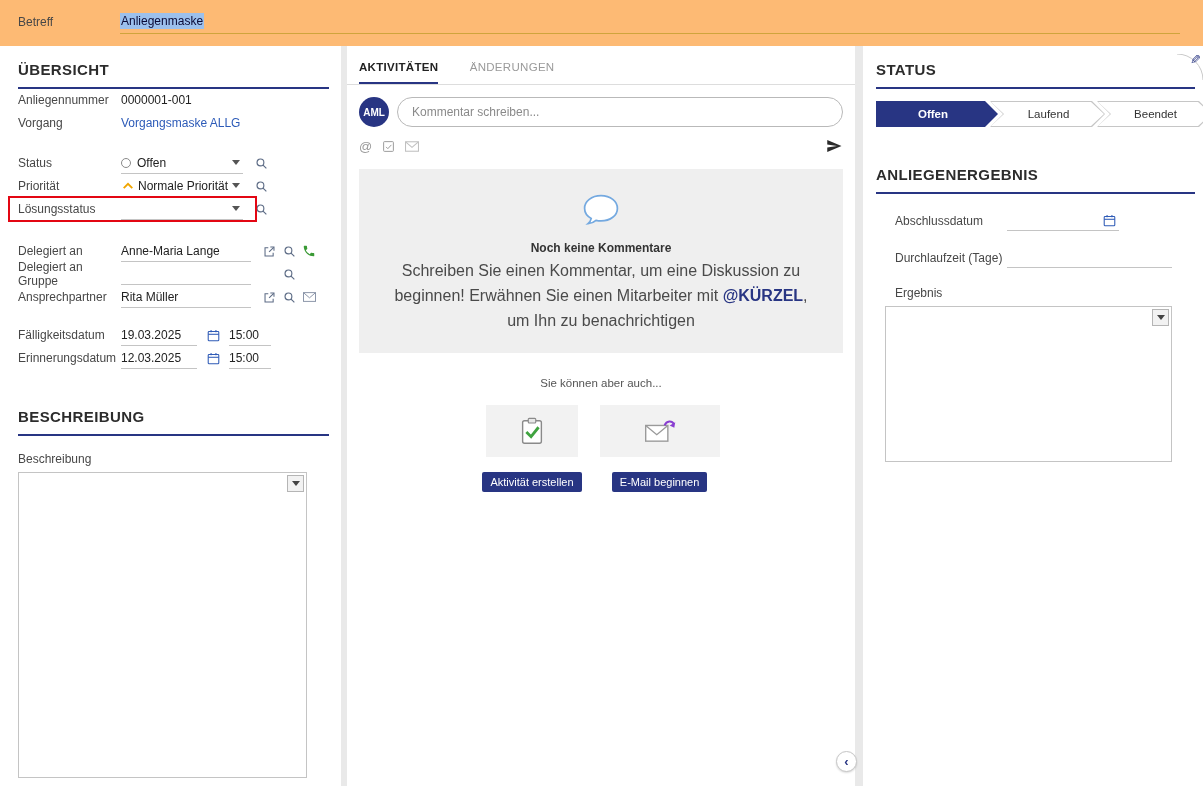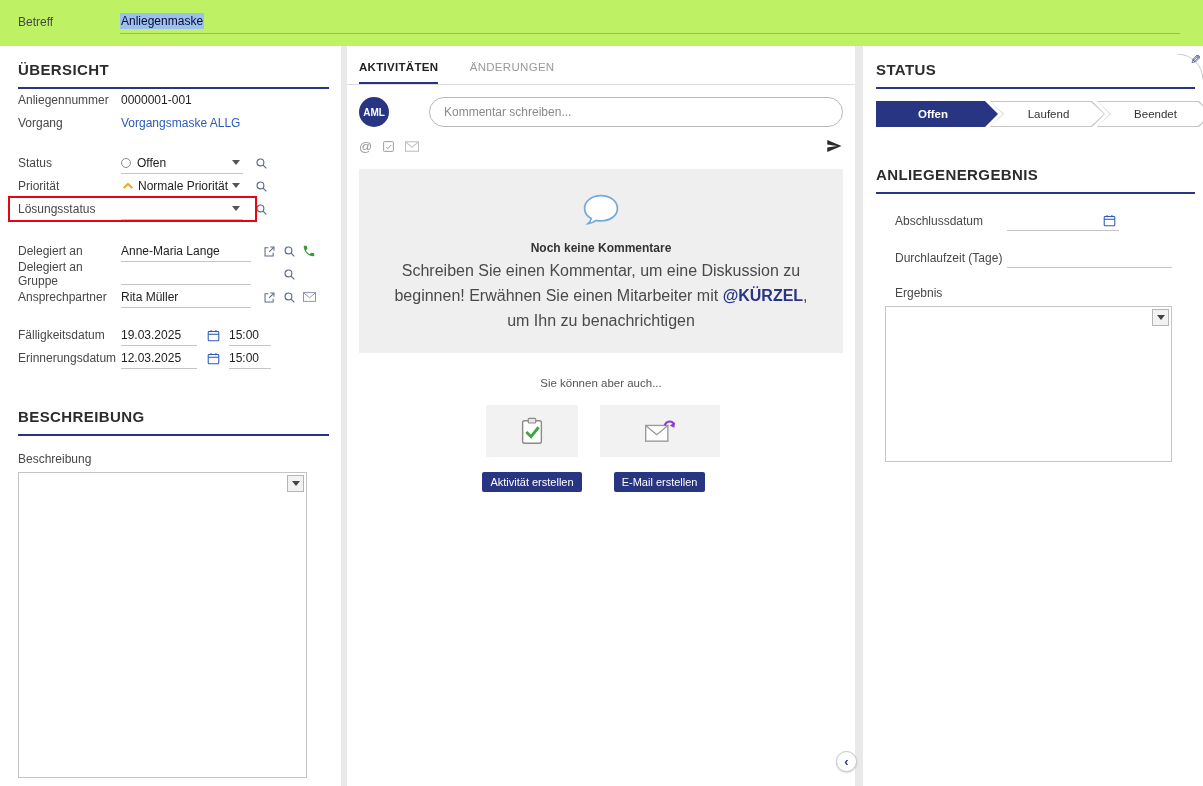--- a/index.html
+++ b/index.html
@@ -5,21 +5,21 @@
   :root{
     --accent:#283583; --link:#2d5bb8; --danger:#e30613;
     --selection:#9cc0ec; --gold:#cfa43c; --green:#3a9a35; --purple:#8a3fd1;
   }
   *{box-sizing:border-box;}
   html,body{margin:0;padding:0;}
   body{font-family:"Liberation Sans","DejaVu Sans",sans-serif;font-size:12px;color:#333;background:#fff;}
   #app{position:relative;width:1203px;height:786px;background:#e9e9e9;overflow:hidden;}
 
   
-  .topbar{position:absolute;left:0;top:0;width:1203px;height:46px;background:#bef264;}
+  .topbar{position:absolute;left:0;top:0;width:1203px;height:46px;background:#fdba74;}
   .betreff-lbl{position:absolute;left:18px;top:15px;color:#474747;}
   .betreff-input{position:absolute;left:120px;top:8px;right:23px;height:26px;border-bottom:1px solid var(--gold);line-height:26px;cursor:text;}
   .betreff-input .sel{background:var(--selection);color:#0a0a37;padding:1px 1px;}
 
   
   .col{position:absolute;top:46px;height:740px;background:#fff;}
   .col-left{left:0;width:341px;padding:0 12px 0 18px;}
   .col-mid{left:347px;width:508px;}
   .col-right{left:863px;width:340px;padding-left:13px;}
 
@@ -46,21 +46,21 @@
   .field-label{margin-top:16px;color:#474747;}
   .textbox{position:relative;margin-top:6px;border:1px solid #c4c4c4;background:#fff;cursor:text;}
   .textbox.big-left{height:306px;width:289px;}
   .combo-btn{position:absolute;top:2px;right:2px;width:17px;height:17px;border:1px solid #b5b5b5;background:#f2f2f2;display:flex;align-items:center;justify-content:center;cursor:pointer;}
   .combo-btn .caret{margin:0;border-top-color:#444;}
 
   
   .tabs{padding:14px 12px 0 12px;border-bottom:1px solid #ddd;}
   .tab{display:inline-block;margin-right:28px;padding-bottom:9px;font-size:11.5px;letter-spacing:.3px;cursor:pointer;color:#9a9a9a;}
   .tab.active{color:#222;font-weight:700;border-bottom:2px solid var(--accent);}
-  .comment-row{display:flex;align-items:center;margin:12px 12px 0 12px;gap:32px;}
+  .comment-row{display:flex;align-items:center;margin:12px 12px 0 12px;}
   .avatar{width:30px;height:30px;border-radius:50%;background:var(--accent);color:#fff;font-size:10px;font-weight:700;display:flex;align-items:center;justify-content:center;flex:none;}
   .pill{flex:1;margin-left:8px;height:30px;border:1px solid #b9b9b9;border-radius:15px;display:flex;align-items:center;padding:0 12px;}
   .pill input{border:none;outline:none;width:100%;font-size:12px;font-family:inherit;color:#222;background:transparent;}
   .pill input::placeholder{color:#8a8a8a;}
   .tool-row{display:flex;align-items:center;gap:10px;margin:10px 12px 0 12px;color:#9a9a9a;}
   .at-sym{font-size:13px;cursor:pointer;}
   .send{margin-left:auto;cursor:pointer;color:#2b2b2b;display:flex;}
   .empty-panel{margin:14px 12px 0 12px;background:#efefef;text-align:center;padding:24px 28px 20px 28px;}
   .empty-title{font-weight:700;color:#333;margin-top:12px;}
   .empty-text{font-size:16px;color:#4a4a4a;line-height:1.55;margin-top:4px;}
@@ -338,21 +338,21 @@
       </div>
       <div class="card">
         <div class="iconbox ib2">
           <svg viewBox="0 0 34 26" width="32" height="24">
             <rect x="1.5" y="7" width="24" height="17" fill="#fff" stroke="#9a9a9a" stroke-width="1.5"></rect>
             <path d="M1.5 7 L13.5 17 L25.5 7" fill="none" stroke="#9a9a9a" stroke-width="1.5"></path>
             <path d="M22 7 C24 1.5 30 1.5 32 5.5" fill="none" stroke="#8a3fd1" stroke-width="2.2"></path>
             <path d="M33.5 3.5 L32.5 9.5 L27.5 7 Z" fill="#8a3fd1"></path>
           </svg>
         </div>
-        <button class="btn">E-Mail erstellen</button>
+        <button class="btn">E-Mail beginnen</button>
       </div>
     </div>
   </div>
 
   <div class="collapse-btn">
       <span>‹</span>
     </div>
 
   <div class="col col-right">
     <div class="corner-fold">

